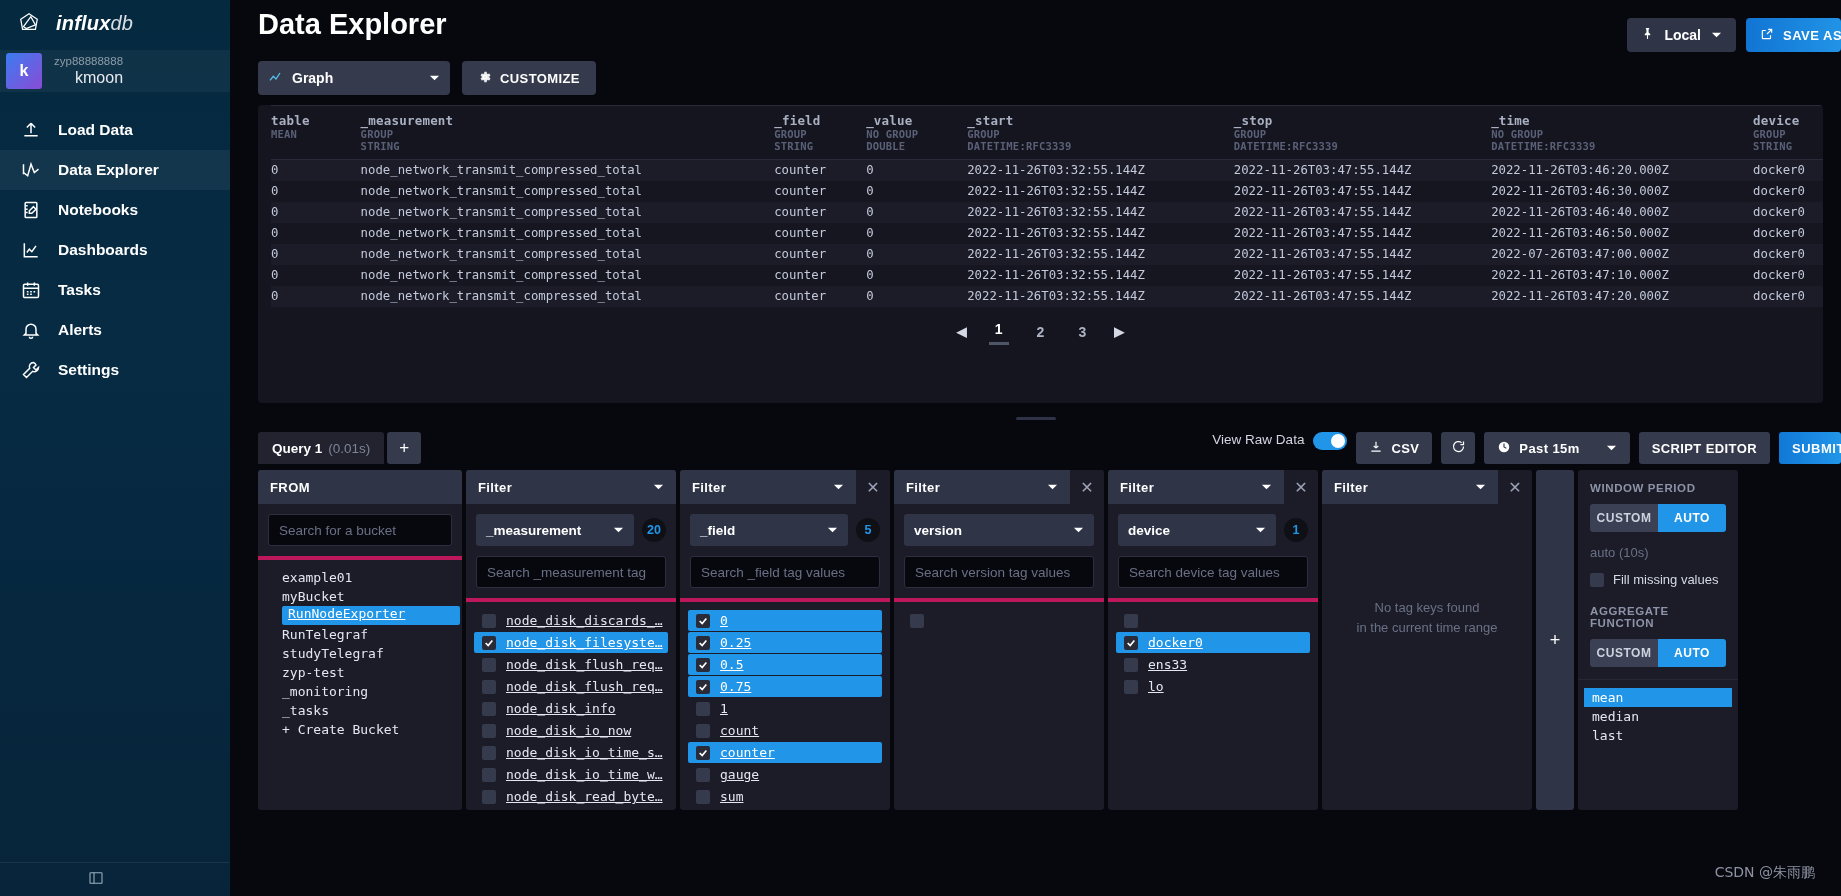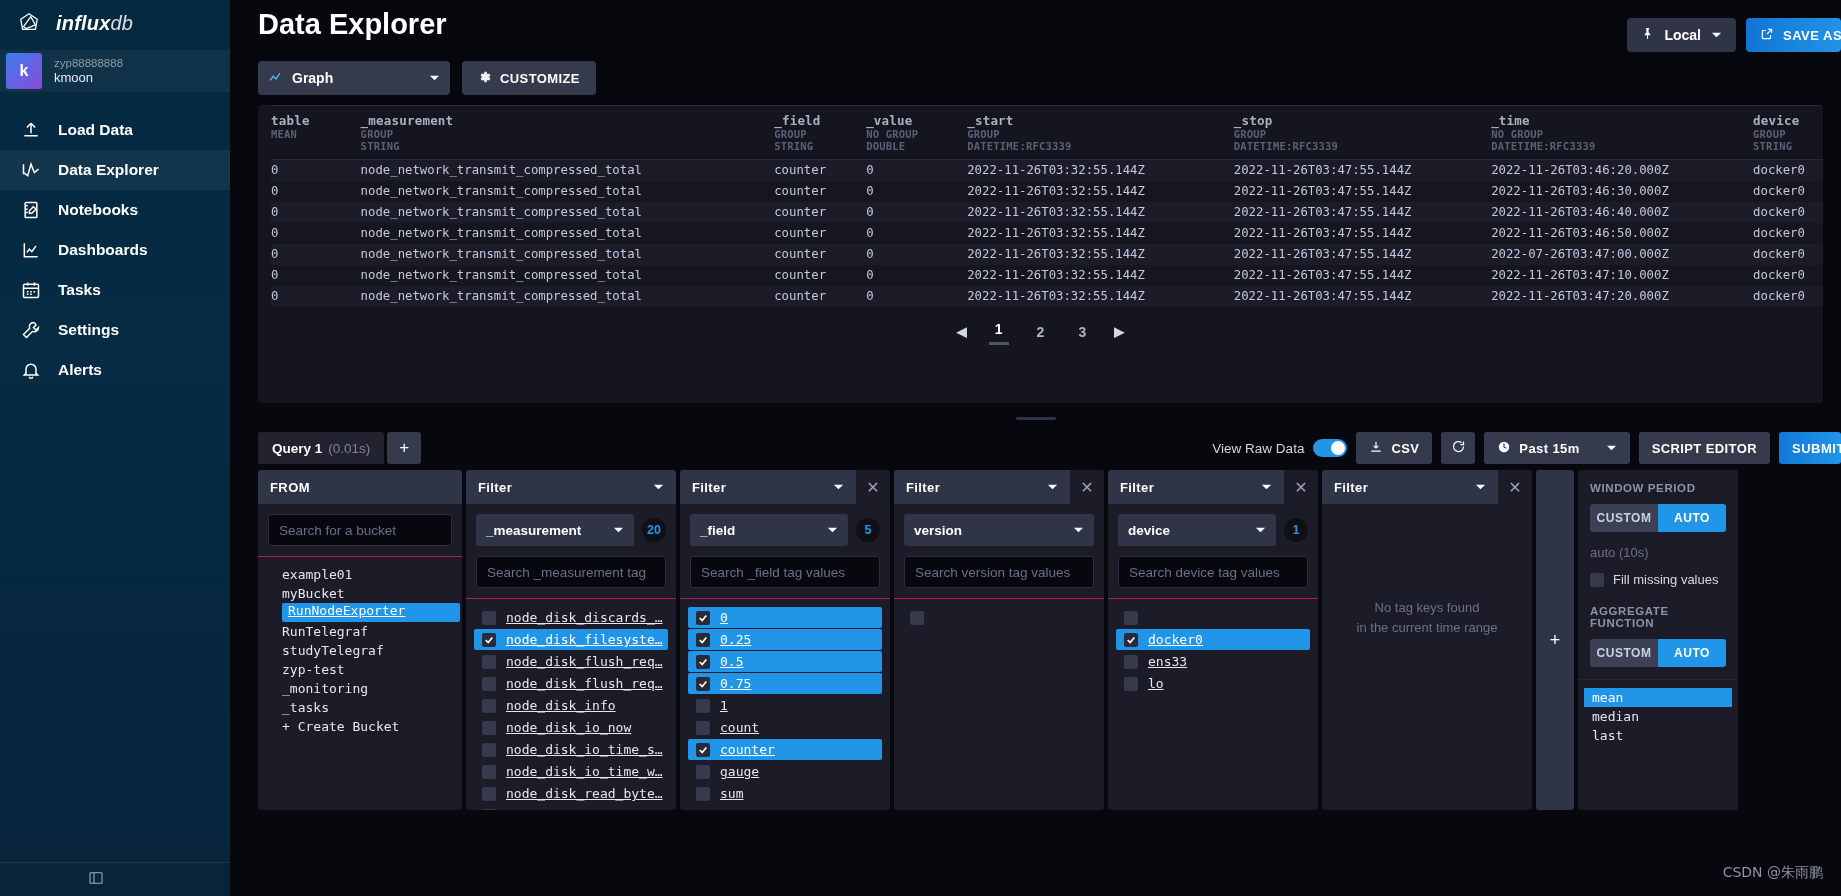--- a/index.html
+++ b/index.html
@@ -32,21 +32,21 @@
     background: rgba(255,255,255,0.045);
   }
   .acct-badge {
     width: 36px; height: 36px; border-radius: 3px;
     background: linear-gradient(135deg,#3b7cf0 0%, #8a4bd6 100%);
     color: #fff; font-weight: 700; font-size: 16px;
     display:flex; align-items:center; justify-content:center;
   }
   .acct-text { line-height: 1.25; }
   .acct-org { font-size: 11.5px; color: #8e9ba8; }
-  .acct-user { font-size: 13px; color: #e8eaef; }
+  .acct-user { font-size: 16px; color: #e8eaef; text-align: right; }
   .nav { margin-top: 18px; }
   .nav-item {
     display: flex; align-items: center; gap: 16px;
     height: 40px; padding: 0 20px; cursor: pointer;
     color: #fff; font-size: 15.5px; font-weight: 700;
   }
   .nav-item.active { background: rgba(255,255,255,0.06); }
   .nav-item .ico { width: 22px; height: 22px; display:flex; align-items:center; justify-content:center; }
   .nav-item svg { stroke: #ffffff; fill: none; stroke-width: 1.8; }
   .sidebar-bottom {
@@ -156,21 +156,21 @@
     display: flex; align-items: center; gap: 6px; padding: 0 14px;
     font-size: 13.5px; font-weight: 700; color: #fff; cursor: pointer;
   }
   .qtab .secs { color: #7d8499; font-weight: 400; }
   .qadd {
     height: 32px; width: 34px; background: #353a4d; border-radius: 3px;
     display:flex; align-items:center; justify-content:center;
     color:#fff; font-size:17px; cursor:pointer; margin-left: 3px;
   }
   .qright {
-    margin-left: auto; display: flex; align-items: center; gap: 9px;
+    margin-left: auto; display: flex; gap: 9px;
     padding-right: 0;
   }
   .raw-label { font-size: 13.5px; color: #d2d6e0; font-weight: 400; }
   .toggle {
     width: 34px; height: 18px; background: #2196e8; border-radius: 10px;
     position: relative; cursor: pointer;
   }
   .toggle::after {
     content:''; position:absolute; right:2px; top:2px;
     width:14px; height:14px; border-radius:50%; background:#fff;
@@ -218,21 +218,21 @@
     flex:1; height: 32px; background: #2f3447; border-radius: 3px;
     display:flex; align-items:center; padding: 0 10px;
     font-size: 13.5px; font-weight: 700; color:#fff; cursor: pointer;
   }
   .keysel .chev { margin-left:auto; }
   .count-badge {
     width: 24px; height: 24px; border-radius: 50%;
     background: #0f1016; color: #2196e8; font-size: 12.5px; font-weight: 700;
     display:flex; align-items:center; justify-content:center;
   }
-  .list { margin-top: 10px; border-top: 1px solid #be185d; padding-top: 8px; overflow: hidden; flex:1;}
+  .list { margin-top: 10px; border-top: 4px solid #be185d; padding-top: 8px; overflow: hidden; flex:1;}
   .list-from { padding-left: 12px; }
   .item {
     height: 19px; display:flex; align-items:center;
     font-family: "DejaVu Sans Mono", monospace;
     font-size: 13px; color: #e4e7ef; cursor: pointer;
     padding: 0 6px; margin: 0 2px; border-radius: 2px; white-space: nowrap;
   }
   .list-from .item { padding-left: 0; margin-left: 0; padding-right: 8px; display:inline-flex; }
   .item.sel { background: #2196e8; color: #fff; text-decoration: underline; }
   .from-row { padding-left: 12px; }
@@ -274,21 +274,21 @@
   .seg .on  { background: #2196e8; color: #fff; }
   .auto-note { font-size: 13px; color:#6a7085; padding: 13px 12px 0 12px; }
   .fill-row { display:flex; align-items:center; gap:9px; padding: 12px 12px 0 12px; font-size:13px; color:#d6dae4;}
   .agg-list { margin-top: 12px; border-top:1px solid #262735; padding-top: 8px; }
   .agg-item {
     font-family:"DejaVu Sans Mono", monospace; font-size:13px; color:#e4e7ef;
     height: 19px; display:flex; align-items:center; padding: 0 8px; margin: 0 6px; cursor:pointer;
   }
   .agg-item.sel { background:#2196e8; color:#fff; }
   .watermark {
-    position:absolute; right: 18px; bottom: 14px;
+    position:absolute; right: 26px; bottom: 14px;
     color:#8d93a3; font-size: 14px;
     font-family: "DejaVu Sans", sans-serif;
   }
 </style>
 </head>
 <body>
 
 <div class="app">
 
   <div class="sidebar">
@@ -350,33 +350,33 @@
           <svg viewBox="0 0 24 24" width="20" height="20">
               <rect x="3" y="5" width="18" height="16" rx="1.5"></rect>
               <path d="M3 10h18M8 3v4M16 3v4M7 14h2M11 14h2M15 14h2M7 17h2M11 17h2"></path>
             </svg>
         </span>
         <span>Tasks</span>
       </div>
       <div class="nav-item">
         <span class="ico">
           <svg viewBox="0 0 24 24" width="20" height="20">
-              <path d="M15 3a5 5 0 00-4.6 7L3 17.4 6.6 21l7.4-7.4A5 5 0 0021 9l-3 3-3-3 3-3a5 5 0 00-3-3z"></path>
-            </svg>
-        </span>
-        <span>Settings</span>
-      </div>
-      <div class="nav-item">
-        <span class="ico">
-          <svg viewBox="0 0 24 24" width="20" height="20">
               <path d="M6 16v-5a6 6 0 0112 0v5l2 2H4z"></path>
               <path d="M10 20a2 2 0 004 0"></path>
             </svg>
         </span>
         <span>Alerts</span>
+      </div>
+      <div class="nav-item">
+        <span class="ico">
+          <svg viewBox="0 0 24 24" width="20" height="20">
+              <path d="M15 3a5 5 0 00-4.6 7L3 17.4 6.6 21l7.4-7.4A5 5 0 0021 9l-3 3-3-3 3-3a5 5 0 00-3-3z"></path>
+            </svg>
+        </span>
+        <span>Settings</span>
       </div>
     </div>
 
     <div class="sidebar-bottom">
       <span>
         <svg viewBox="0 0 24 24" width="16" height="16" fill="none" stroke="#9fb0c0" stroke-width="1.6">
             <rect x="3" y="4" width="18" height="16" rx="1"></rect>
             <path d="M9 4v16"></path>
           </svg>
       </span>

